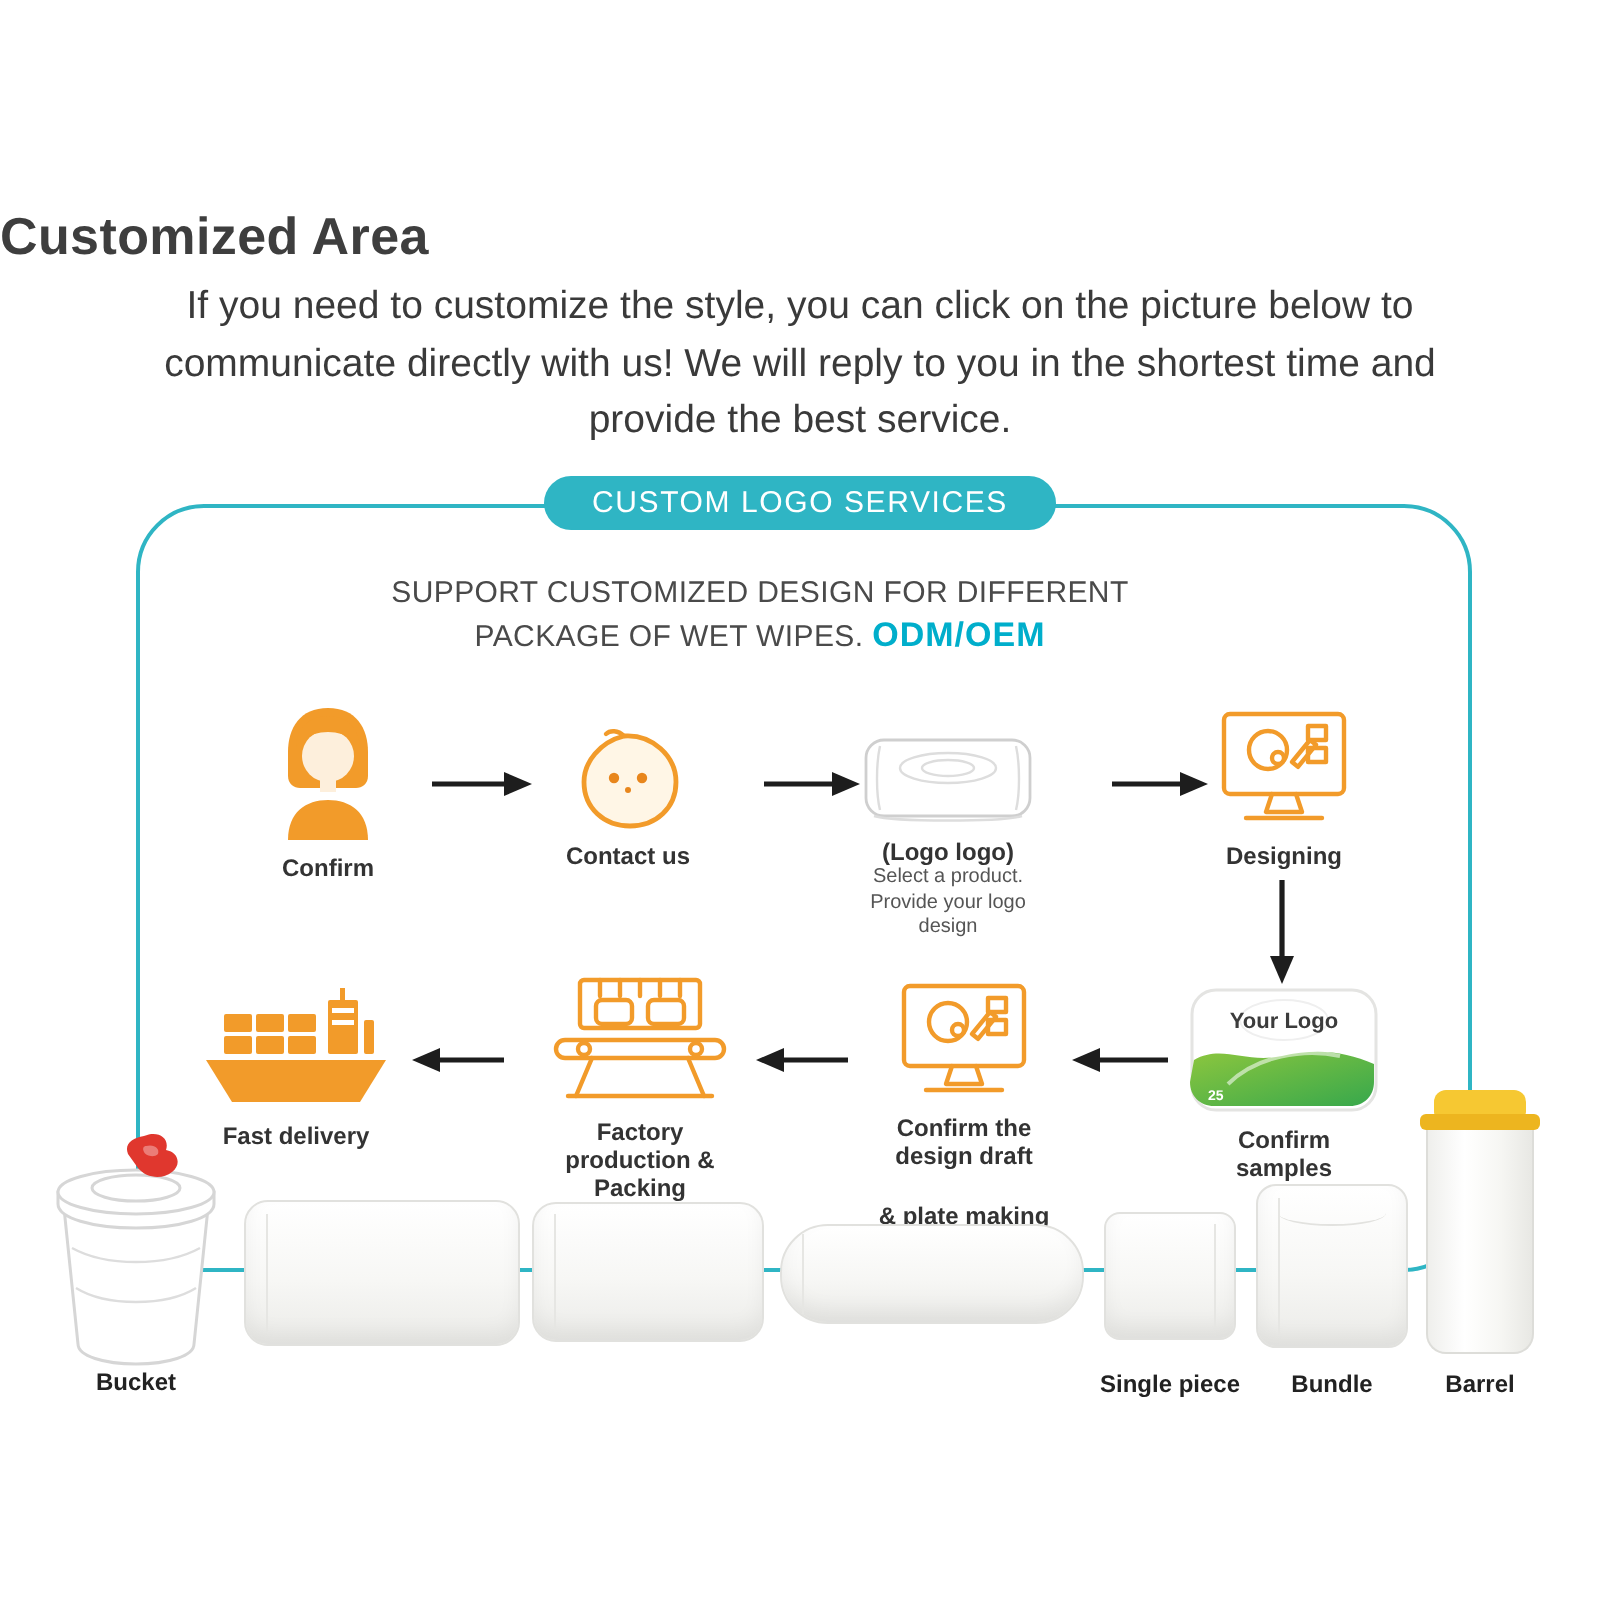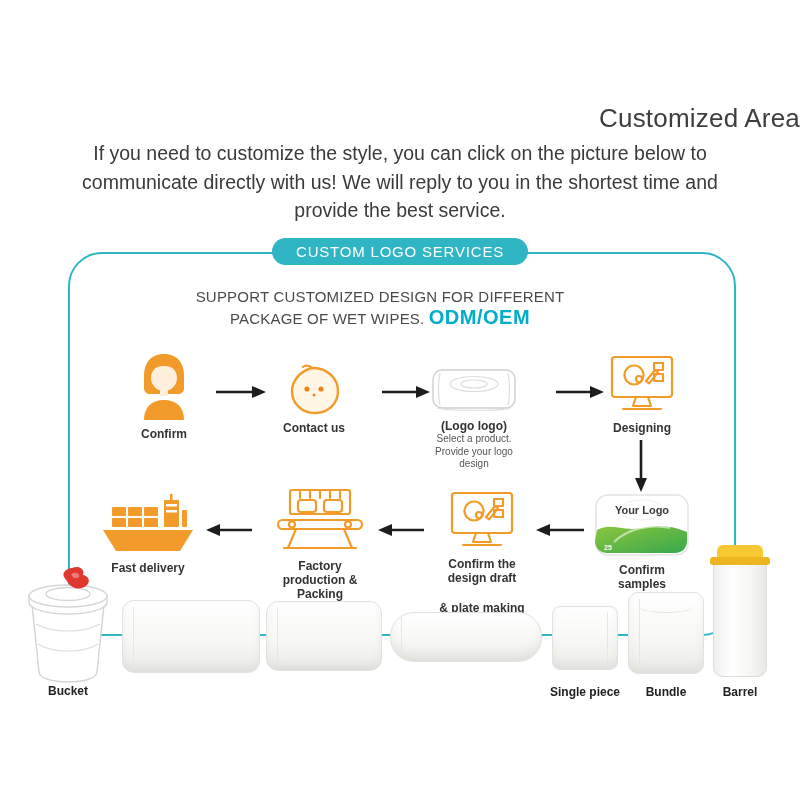--- a/index.html
+++ b/index.html
@@ -1,25 +1,25 @@
 <!DOCTYPE html>
 <html style="--teal: #2FB5C4; --odm: #00AECB; --orange: #F29B2A; --orange-dark: #E8861C; --red: #E0372E; --green1: #8CC63E; --green2: #37A84C; --yellow: #F6C832; --gray-line: #D6D6D6;"><head>
 <meta charset="utf-8">
 <style>
   *{margin:0;padding:0;box-sizing:border-box}
   html,body{background:#fff}
   body{font-family:"Liberation Sans",sans-serif}
   .page{position:relative;width:800px;height:800px;background:#fff;overflow:hidden}
   .abs{position:absolute}
-  .title{top:103px;left:0;width:800px;text-align:right;font-size:26px;font-weight:normal;color:#3e3e3e;letter-spacing:.2px}
+  .title{top:103px;left:0;width:800px;text-align:left;font-size:26px;font-weight:bold;color:#3e3e3e;letter-spacing:.2px}
   .desc{top:139px;left:76px;width:648px;text-align:center;font-size:19.5px;line-height:28.5px;color:#3a3a3a}
   .services-box{left:68px;top:252px;width:668px;height:384px;border:2.5px solid var(--teal,#2FB5C4);border-radius:34px;z-index:1}
   .badge{top:238px;left:50%;transform:translateX(-50%);background:var(--teal,#2FB5C4);color:#fff;font-size:15px;font-weight:normal;letter-spacing:.8px;padding:5px 24px;border-radius:16px;z-index:3;white-space:nowrap}
   .support{top:286px;left:0;width:760px;text-align:center;font-size:15px;color:#4a4a4a;line-height:21px;letter-spacing:.2px;z-index:2}
-  .support .odm{color:var(--odm,#00AECB);font-weight:bold;font-size:20px;letter-spacing:.5px}
+  .support .odm{color:var(--odm,#00AECB);font-weight:bold;font-size:17px;letter-spacing:.5px}
   .flow-item{text-align:center;z-index:2}
   .flow-item svg{display:block;margin:0 auto}
   .flow-label{font-size:12px;font-weight:bold;color:#333;line-height:14px;margin-top:5px}
   .flow-sub{font-size:10px;color:#555;line-height:12.5px}
   .arrow{z-index:2}
   .product{z-index:4}
   .prod-label{font-size:12px;font-weight:bold;color:#222;text-align:center;z-index:5}
   .pack{background:linear-gradient(180deg,#ffffff 0%,#f7f7f5 55%,#ebebe8 100%);border:1px solid #e1e1de;box-shadow:inset 0 -6px 10px rgba(0,0,0,.05)}
   .pack::after{content:"";position:absolute;left:10px;top:8%;bottom:8%;width:0;border-left:1px solid #e6e6e3}
   .single::after{left:auto;right:9px}

